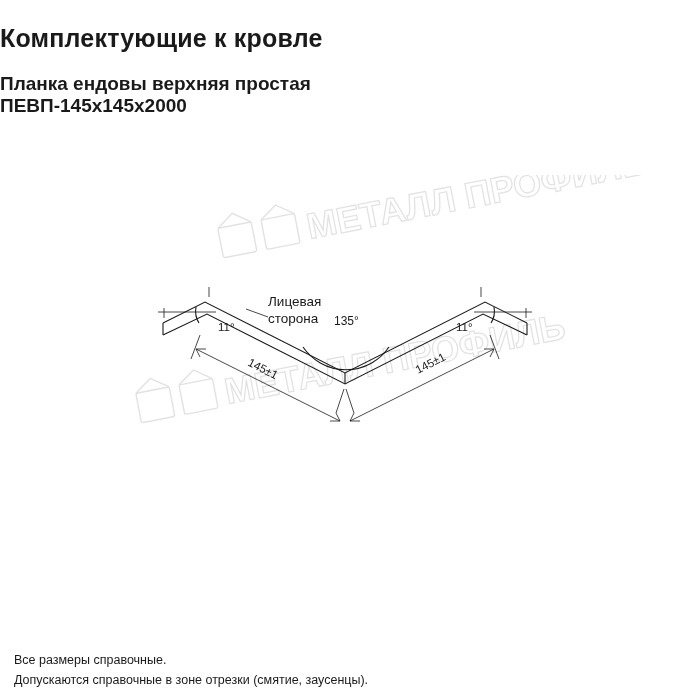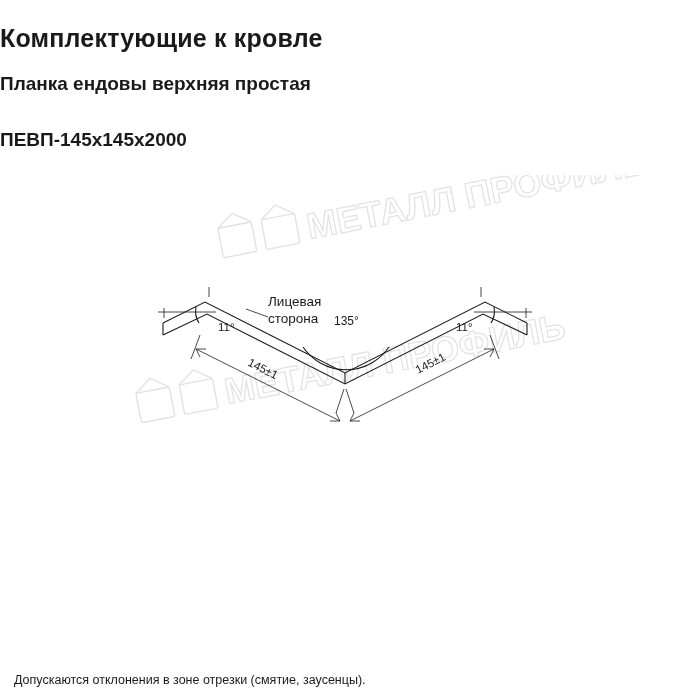--- a/index.html
+++ b/index.html
@@ -34,21 +34,21 @@
     margin-top: 24px;
   }
   .title-sub {
     font-size: 19px;
     font-weight: bold;
     margin-top: 20px;
   }
   .title-code {
     font-size: 19px;
     font-weight: bold;
-    margin-top: 34px;
+    margin-top: 0;
   }
   .drawing {
     position: absolute;
     top: 175px;
     left: 0;
     width: 608px;
     height: 310px;
   }
   .watermark-layer {
     position: absolute;
@@ -167,16 +167,17 @@
 
       <text x="218" y="156" font-size="11.5">11°</text>
       <text x="456" y="156" font-size="11.5">11°</text>
 
       <text x="247" y="190" font-size="11.5" transform="rotate(27 247 190)">145±1</text>
       <text x="418" y="199" font-size="11.5" transform="rotate(-27 418 199)">145±1</text>
     </svg>
   </div>
 
   <div class="footer">
-    <div>Допускаются отклонения в зоне отрезки (смятие, заусенцы).</div>
+    <div>Все размеры справочные.</div>
+    <div>Допускаются справочные в зоне отрезки (смятие, заусенцы).</div>
   </div>
 
 </div>
 
 </body></html>

